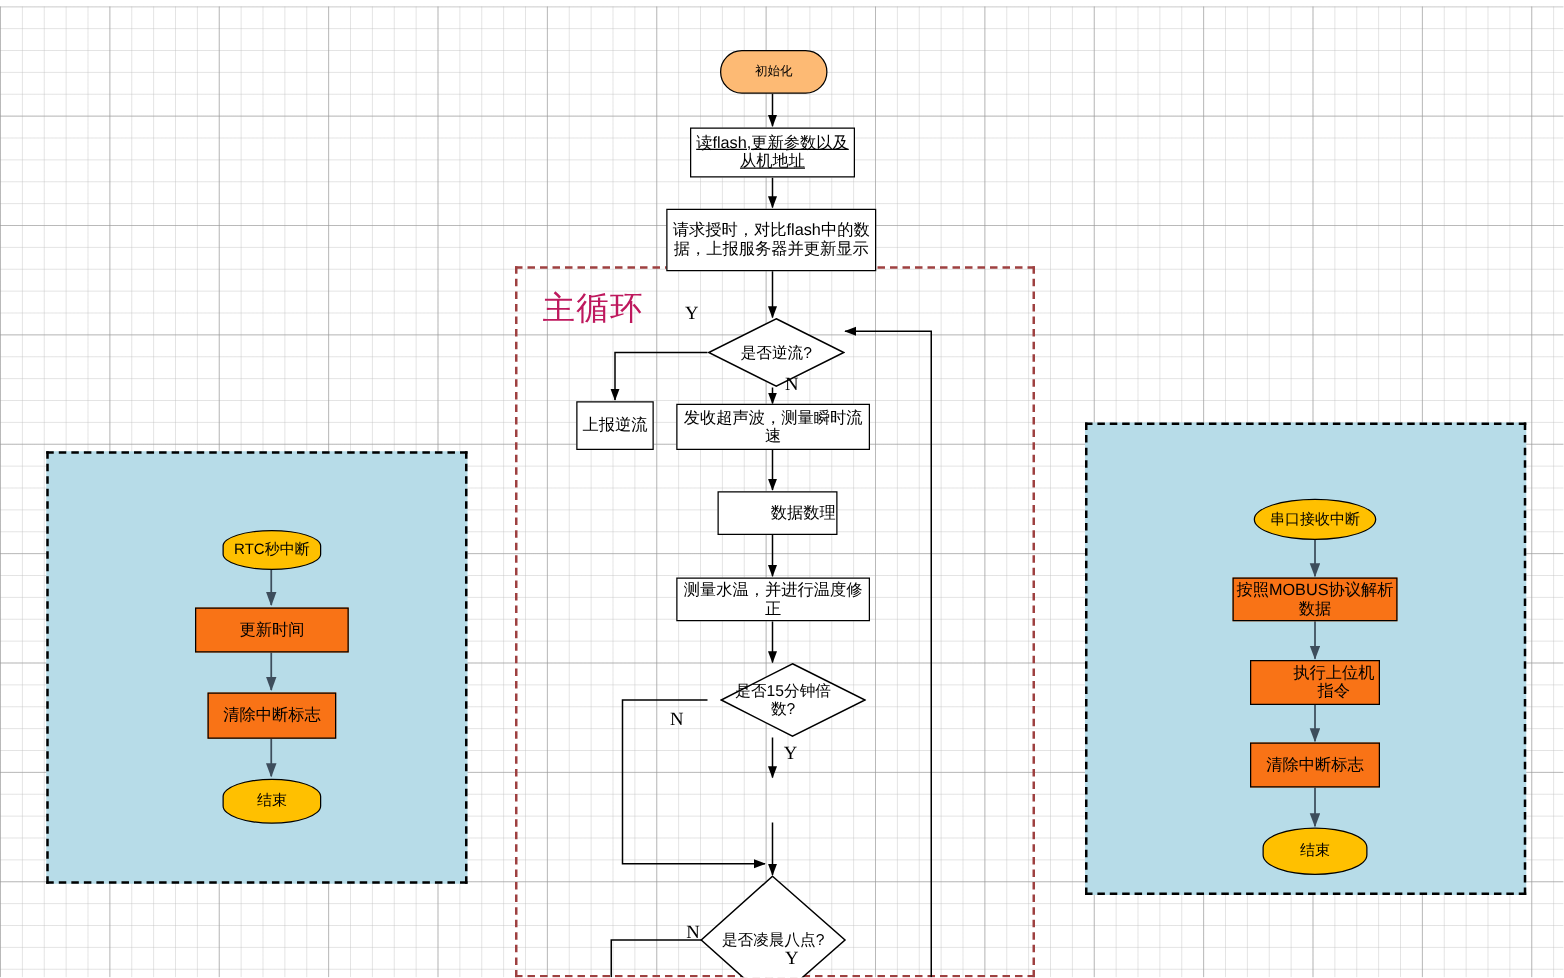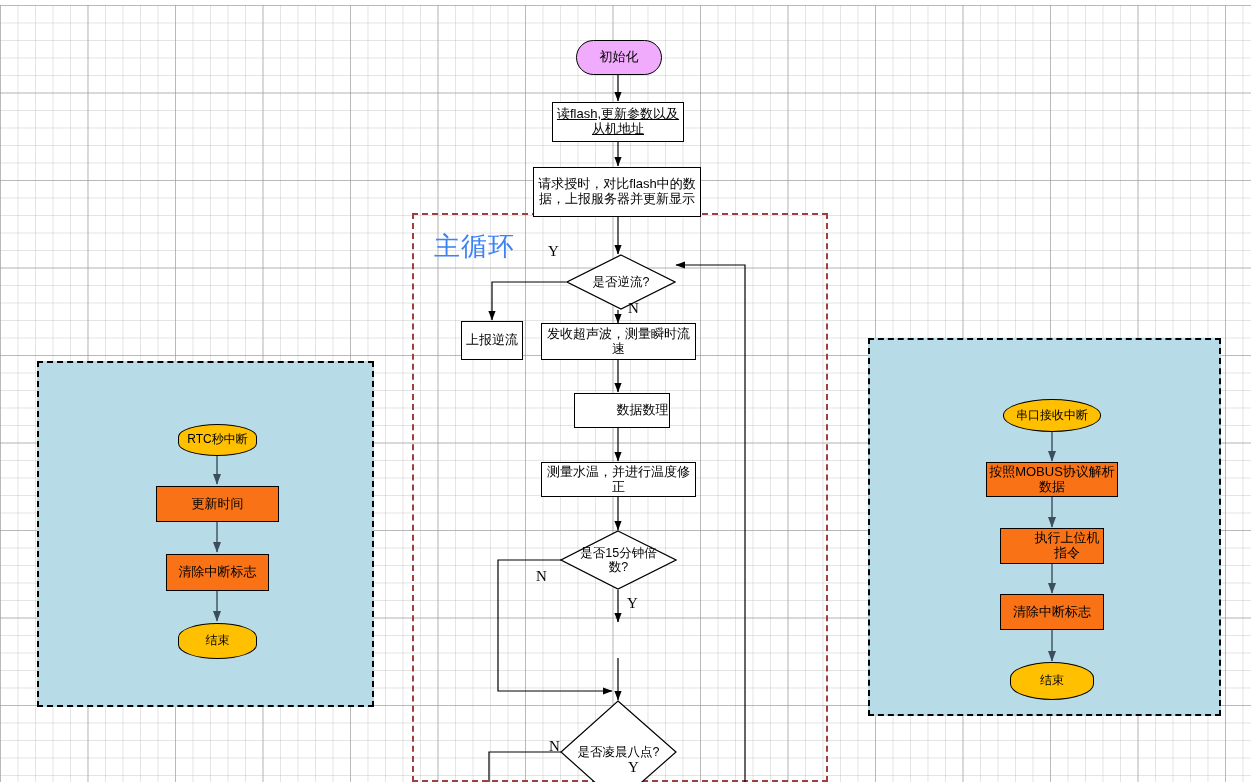--- a/index.html
+++ b/index.html
@@ -49,24 +49,24 @@
     color: #000000;
     line-height: 1.15;
     white-space: pre-line;
   }
   .proc {
     background: #ffffff;
     border: 1px solid #000000;
     font-size: 13px;
   }
   .term {
-    background: #f0abfc;
+    background: #fdba74;
     border: 1.5px solid #000000;
     border-radius: 18px;
-    font-size: 13px;
+    font-size: 10px;
   }
   .orange-proc {
     background: #f97316;
     border: 1px solid #000000;
     font-size: 13px;
   }
   .orange-term {
     background: #FFC000;
     border: 1px solid #000000;
     border-radius: 50px / 50%;
@@ -99,21 +99,21 @@
   .loopbox {
     position: absolute;
     box-sizing: border-box;
     border: 2px dashed #9e4040;
     background: transparent;
   }
   .loop-title {
     position: absolute;
     font-family: "Liberation Serif", serif;
     font-size: 26px;
-    color: #3b82f6;
+    color: #be185d;
     letter-spacing: 1px;
   }
 
   
   .elabel {
     position: absolute;
     font-family: "Liberation Serif", serif;
     font-size: 15px;
     color: #000;
   }
@@ -210,21 +210,21 @@
   </div>
 
   <div class="node proc" style="left:461px; top:321px; width:62px; height:39px;">上报逆流</div>
 
   <div class="node proc" style="left:541px; top:323px; width:155px; height:37px;">发收超声波，测量瞬时流速</div>
 
   <div class="node proc" style="left:574px; top:393px; width:96px; height:35px;padding-left:41px;">数据数理</div>
 
   <div class="node proc" style="left:541px; top:462px; width:155px; height:35px;">测量水温，并进行温度修正</div>
 
-  <div class="diamond-wrap" style="left:560px; top:530px; width:117px; height:60px;">
+  <div class="diamond-wrap" style="left:560px; top:530px; width:117px; height:60px;padding-left:16px;">
     <svg width="117" height="60">
       <polygon points="58,1 116,30 58,59 1,30" fill="#ffffff" stroke="#000" stroke-width="1.2"></polygon>
     </svg>
     <div class="dlabel">是否15分钟倍
 数?</div>
   </div>
 
 
   <div class="diamond-wrap" style="left:560px; top:700px; width:117px; height:104px;">
     <svg width="117" height="104">

